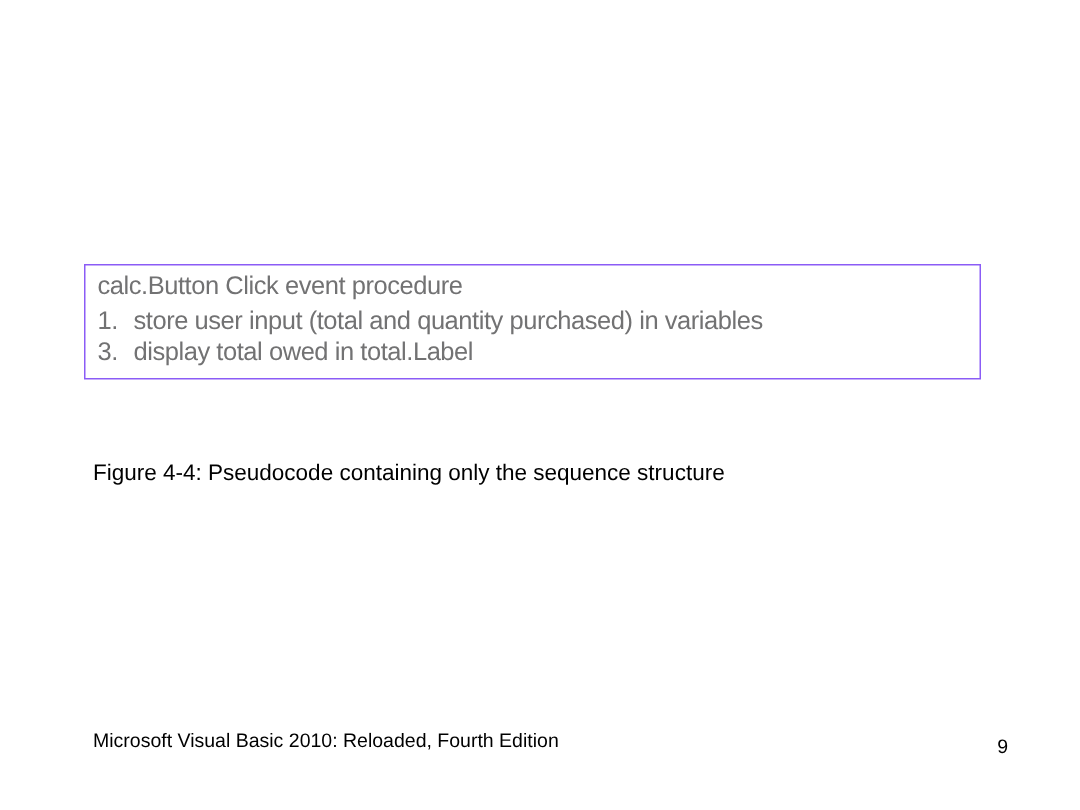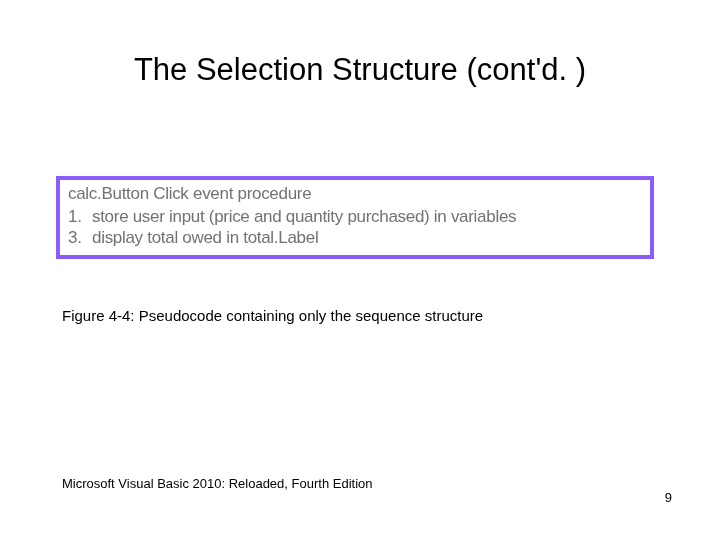--- a/index.html
+++ b/index.html
@@ -27,21 +27,21 @@
     text-align: center;
     font-size: 31px;
     font-weight: 400;
     color: #000;
   }
   .pseudocode-box {
     position: absolute;
     top: 176px;
     left: 56px;
     width: 598px;
-    border: 4px solid #8b5cf6;
+    border: 1px solid #8b5cf6;
     box-sizing: border-box;
     padding: 4px 8px 6px 8px;
     background: #fff;
   }
   .proc-title {
     color: #727273;
     font-size: 17px;
     margin-bottom: 2px;
     letter-spacing: -0.3px;
   }
@@ -64,44 +64,43 @@
     position: absolute;
     top: 287px;
     left: 62px;
     font-size: 15px;
     color: #000;
     margin-top: 20px;
   }
   .footer-left {
     position: absolute;
     left: 62px;
-    bottom: 49px;
+    bottom: 39px;
     font-size: 13px;
     color: #000;
   }
   .footer-right {
     position: absolute;
     right: 48px;
     bottom: 35px;
     font-size: 13px;
     color: #000;
   }
 </style>
 </head>
 <body>
 
 <div class="slide">
 
-  <div class="title">The Selection Structure (cont'd. )</div>
 
   <div class="pseudocode-box">
     <div class="proc-title">calc.Button Click event procedure</div>
     <ol class="pseudo-list">
       <li>
-        <span class="pseudo-num">1.</span><span>store user input (price and quantity purchased) in variables</span>
+        <span class="pseudo-num">1.</span><span>store user input (total and quantity purchased) in variables</span>
       </li>
       <li>
         <span class="pseudo-num">3.</span><span>display total owed in total.Label</span>
       </li>
     </ol>
   </div>
 
   <div class="caption">Figure 4-4: Pseudocode containing only the sequence structure</div>
 
   <div class="footer-left">Microsoft Visual Basic 2010: Reloaded, Fourth Edition</div>

